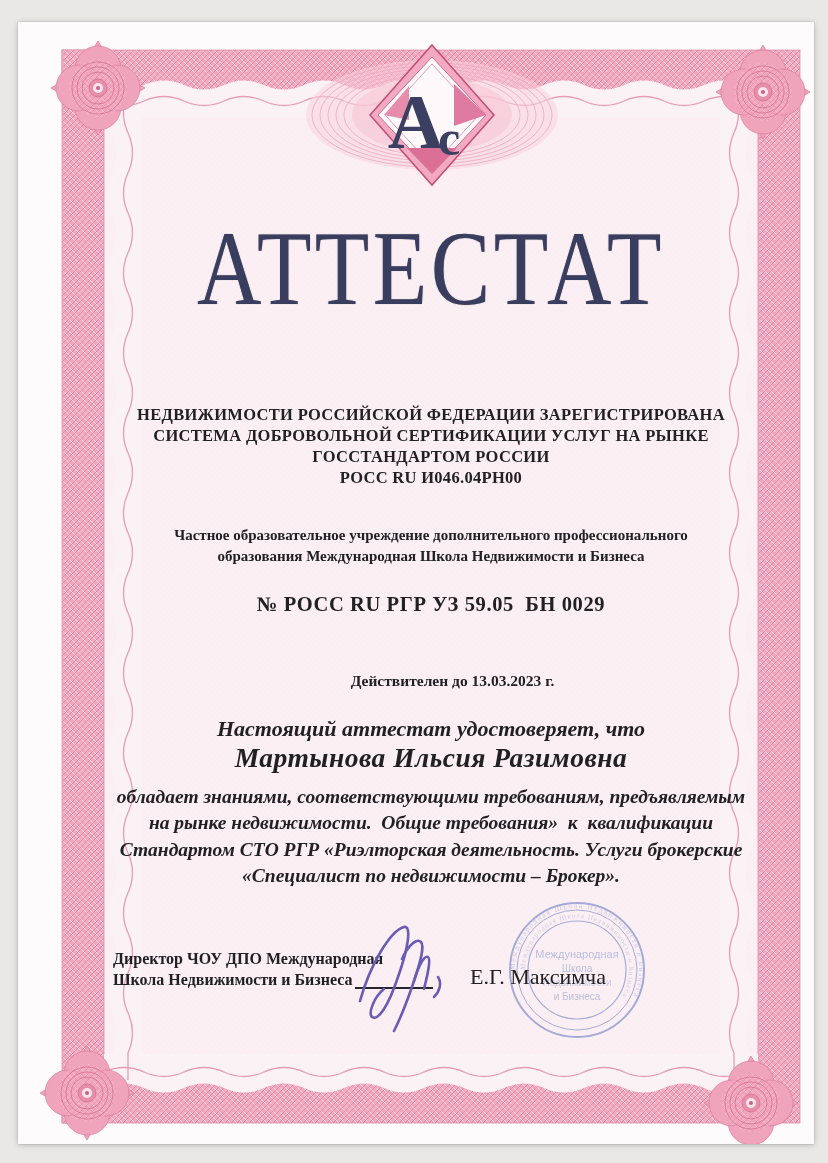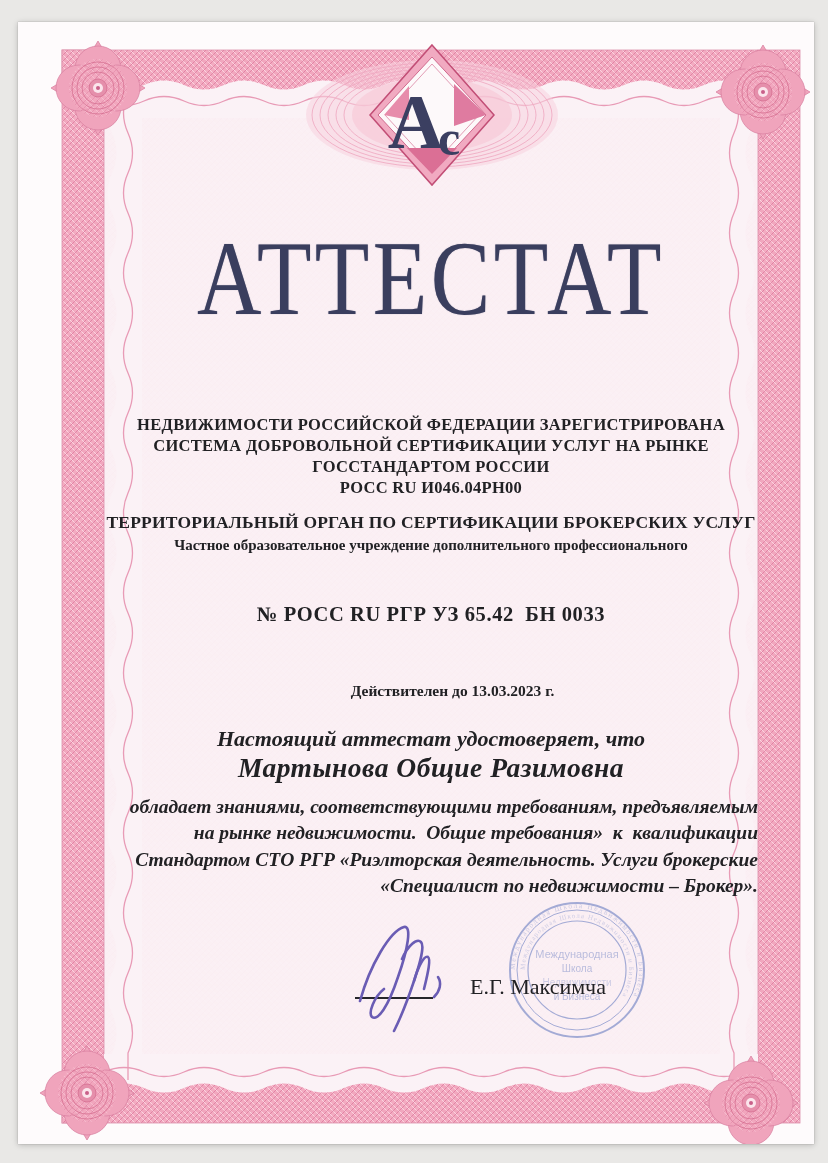--- a/index.html
+++ b/index.html
@@ -7,35 +7,35 @@
     width:828px;height:1163px;overflow:hidden;position:relative;
     background:#e9e8e6;
     font-family:"Liberation Serif","DejaVu Serif",serif;
   }
   .paper{
     position:absolute;left:18px;top:22px;width:796px;height:1122px;
     background:#fefbfc;
     box-shadow:0 1px 6px rgba(0,0,0,.22), 0 0 1px rgba(0,0,0,.3);
   }
   .frame-svg{position:absolute;left:0;top:0;z-index:1;}
-  .content{position:absolute;left:0;top:10px;width:796px;height:1122px;z-index:3;color:#212124;}
+  .content{position:absolute;left:0;top:0;width:796px;height:1122px;z-index:3;color:#212124;}
   .cblock{position:absolute;left:86px;right:56px;text-align:center;}
   .title{
     top:194px;font-size:105px;line-height:1;font-weight:400;color:#3a3e5e;
     letter-spacing:4px;transform:scaleX(.85);transform-origin:50% 50%;
     text-shadow:0 0 1px rgba(58,62,94,.55);white-space:nowrap;
   }
   .sys{top:382px;font-size:16.5px;line-height:21px;font-weight:bold;letter-spacing:.3px;}
   .orgh{top:479px;font-size:17.5px;line-height:22px;font-weight:bold;letter-spacing:.2px;}
   .orgsub{top:503px;font-size:15px;line-height:21px;font-weight:bold;}
   .num{top:570px;font-size:20.5px;line-height:25px;font-weight:bold;white-space:pre-wrap;letter-spacing:.6px;}
   .valid{top:649px;font-size:15.5px;line-height:20px;font-weight:bold;padding-left:43px;}
   .intro{top:694px;font-size:22px;line-height:25px;font-weight:bold;font-style:italic;}
   .name{top:719px;font-size:27.5px;line-height:34px;font-weight:bold;font-style:italic;letter-spacing:.5px;}
-  .body{top:762px;font-size:19.5px;line-height:26.4px;font-weight:bold;font-style:italic;text-align:right;}
+  .body{top:762px;font-size:19.5px;line-height:26.4px;font-weight:bold;font-style:italic;}
   .body div{white-space:pre-wrap;}
   .director{position:absolute;left:95px;top:926px;font-size:16px;line-height:21px;font-weight:bold;text-align:left;}
   .signer{position:absolute;left:452px;top:942px;font-size:22px;font-weight:normal;z-index:5;}
   .sigline{position:absolute;left:337px;top:945px;width:78px;height:20px;border-bottom:2px solid #26262a;z-index:4;}
   .stamp-svg{position:absolute;left:479px;top:868px;z-index:2;}
   .sig-svg{position:absolute;left:328px;top:893px;z-index:5;}
 </style>
 </head>
 <body>
 
@@ -150,34 +150,38 @@
   <div class="content">
     <div class="cblock title">АТТЕСТАТ</div>
 
     <div class="cblock sys">
       <div>НЕДВИЖИМОСТИ РОССИЙСКОЙ ФЕДЕРАЦИИ ЗАРЕГИСТРИРОВАНА</div>
       <div>СИСТЕМА ДОБРОВОЛЬНОЙ СЕРТИФИКАЦИИ УСЛУГ НА РЫНКЕ</div>
       <div>ГОССТАНДАРТОМ РОССИИ</div>
       <div>РОСС RU И046.04РН00</div>
     </div>
 
-    <div class="cblock orgh">ТЕРРИТОРИАЛЬНЫЙ ОРГАН ПО СЕРТИФИКАЦИИ БРОКЕРСКИХ УСЛУГ</div>
     <div class="cblock orgsub">
       <div>Частное образовательное учреждение дополнительного профессионального</div>
+      <div>образования Международная Школа Недвижимости и Бизнеса</div>
     </div>
 
-    <div class="cblock num">№ РОСС RU РГР УЗ 65.42  БН 0033</div>
+    <div class="cblock num">№ РОСС RU РГР УЗ 59.05  БН 0029</div>
     <div class="cblock valid">Действителен до 13.03.2023 г.</div>
 
     <div class="cblock intro">Настоящий аттестат удостоверяет, что</div>
-    <div class="cblock name">Мартынова Общие Разимовна</div>
+    <div class="cblock name">Мартынова Ильсия Разимовна</div>
 
     <div class="cblock body">
       <div>обладает знаниями, соответствующими требованиям, предъявляемым</div>
       <div>на рынке недвижимости.  Общие требования»  к  квалификации</div>
       <div>Стандартом СТО РГР «Риэлторская деятельность. Услуги брокерские</div>
       <div>«Специалист по недвижимости – Брокер».</div>
     </div>
 
+    <div class="director">
+      <div>Директор ЧОУ ДПО Международная</div>
+      <div>Школа Недвижимости и Бизнеса</div>
+    </div>
     <div class="sigline"></div>
     <div class="signer">Е.Г. Максимча</div>
   </div>
 </div>
 
 </body></html>

